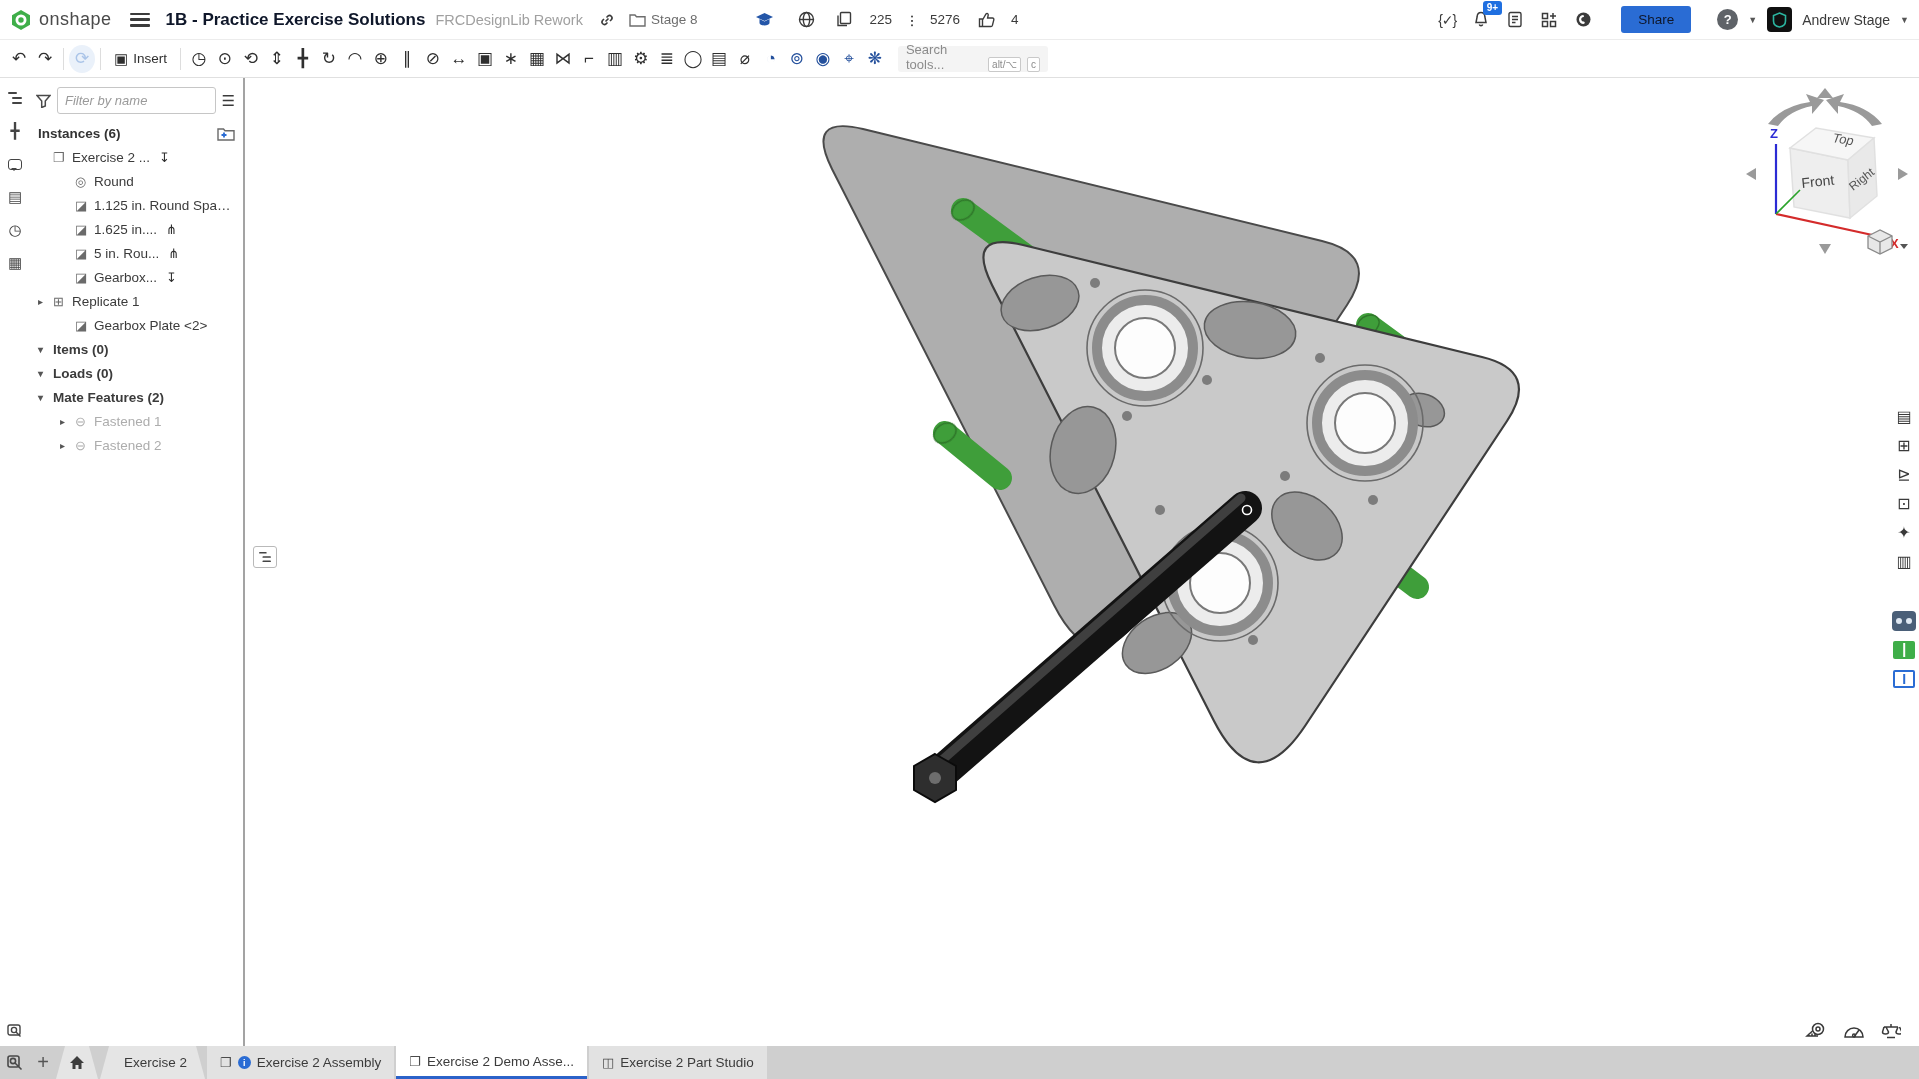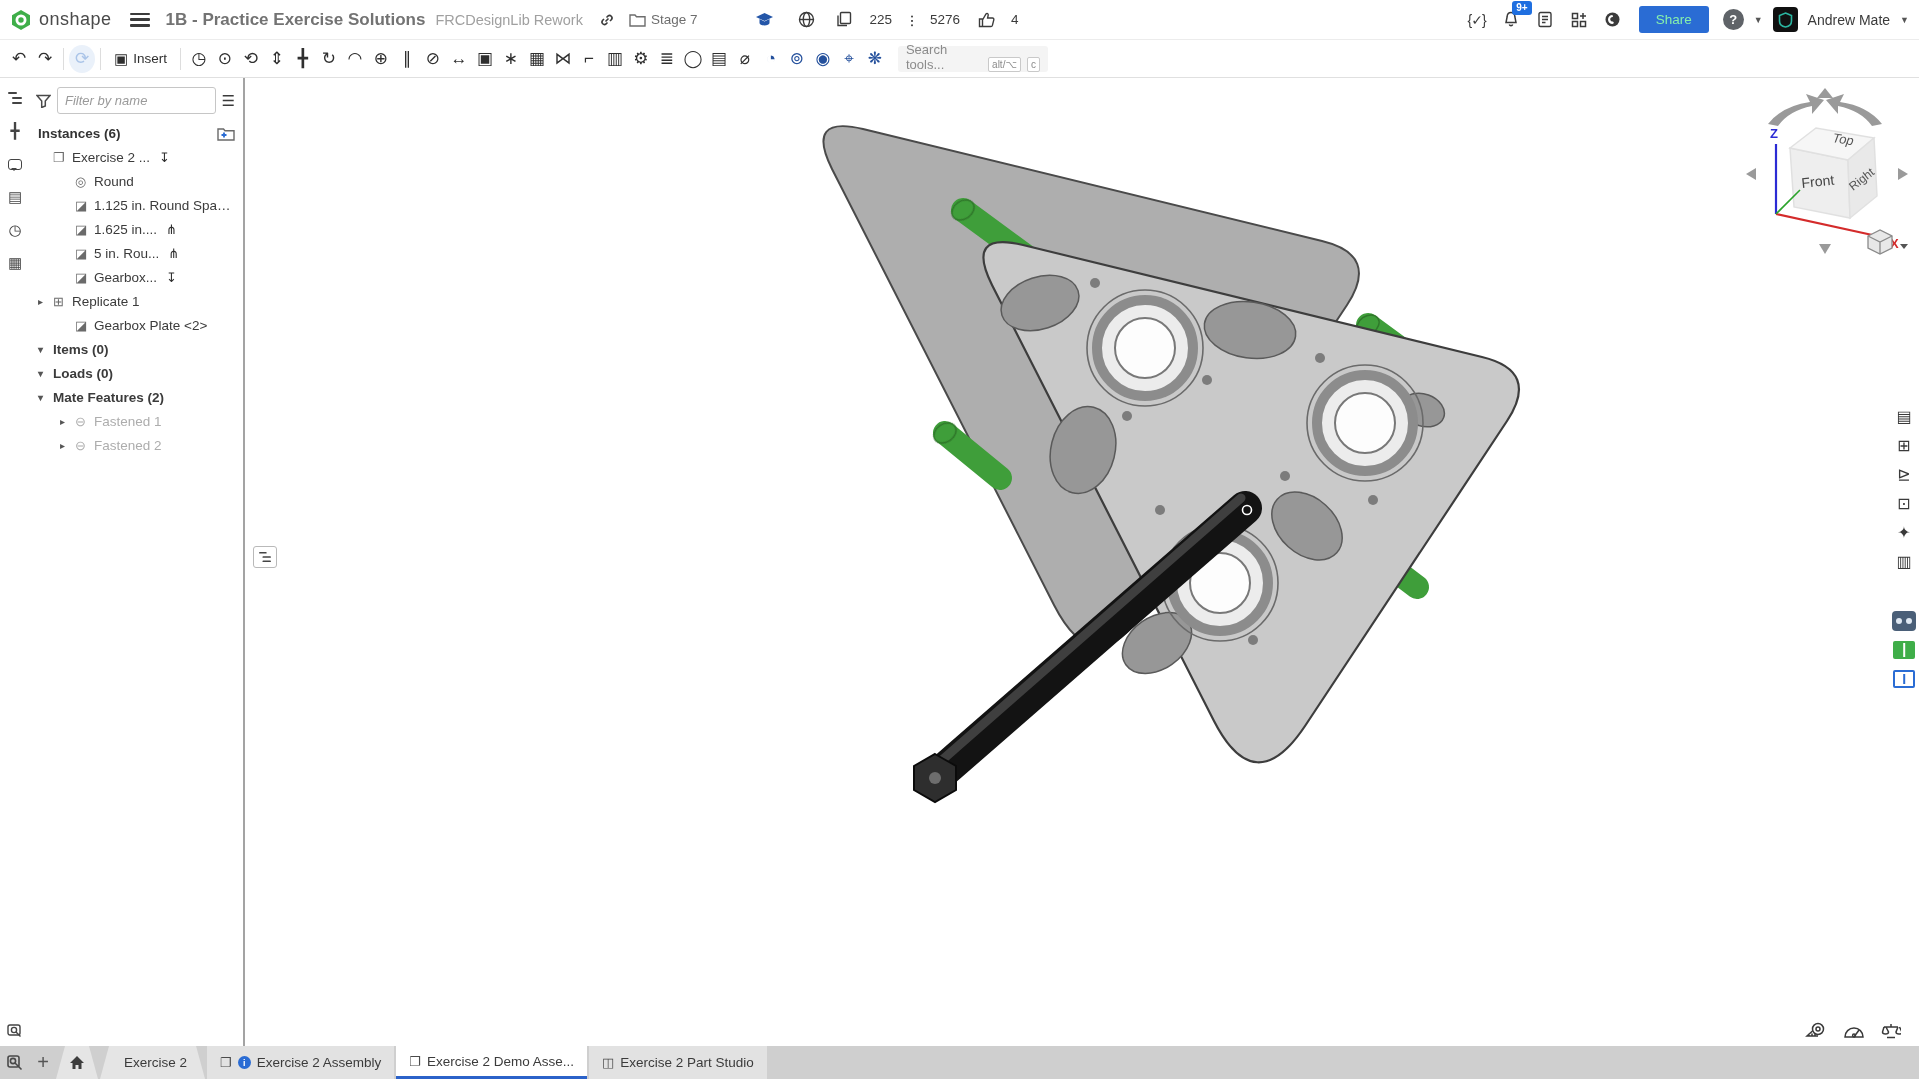--- a/index.html
+++ b/index.html
@@ -5,32 +5,32 @@
   *{box-sizing:border-box;margin:0;padding:0}
   html,body{width:1919px;height:1079px;overflow:hidden;background:#fff;
     font-family:"Liberation Sans",sans-serif;font-size:13px;color:#3b3b3b}
 
   
   .topbar{height:40px;display:flex;align-items:center;padding:8px 10px;background:#fff;border-bottom:1px solid #ececec;position:relative;z-index:30}
   .logo{display:flex;align-items:center;gap:7px;margin-right:18px}
   .logo-text{font-size:18px;color:#4a4a4a;letter-spacing:.5px}
   .hamburger{width:20px;height:14px;display:flex;flex-direction:column;justify-content:space-between;margin-right:16px;cursor:pointer}
   .hamburger span{height:2.5px;background:#3b3b3b;border-radius:1px}
-  .doc-title{font-size:17px;font-weight:bold;color:#737373;white-space:nowrap}
+  .doc-title{font-size:17px;font-weight:bold;color:#0f172a;white-space:nowrap}
   .doc-subtitle{font-size:14.5px;color:#a0a0a0;margin-left:10px;white-space:nowrap}
   .tb-ico{display:inline-flex;align-items:center;justify-content:center;width:24px;height:24px;color:#3b3b3b}
   .stage{display:flex;align-items:center;gap:5px;color:#6d6d6d;font-size:13.5px;margin-left:10px}
   .stats{display:flex;align-items:center;gap:18px;margin-left:55px}
   .stat{display:flex;align-items:center;gap:16px;font-size:13.5px;color:#3b3b3b}
   .right-cluster{margin-left:auto;display:flex;align-items:center;gap:10px}
   .bell-wrap{position:relative}
   .badge{position:absolute;top:-7px;right:-9px;background:#1f6fe0;color:#fff;font-size:10px;font-weight:bold;
     padding:1px 4px;border-radius:3px;line-height:12px}
-  .share-btn{background:#2a6cd4;color:#86efac;border:none;border-radius:3px;padding:6px 17px;font-size:13.5px;
-    font-family:inherit;cursor:pointer;margin:0 4px}
+  .share-btn{background:#2a6cd4;color:#0f172a;border:none;border-radius:3px;padding:6px 17px;font-size:13.5px;
+    font-family:inherit;cursor:pointer;margin:0 16px}
   .help-circle{width:21px;height:21px;border-radius:50%;background:#5f6368;color:#fff;display:flex;align-items:center;
     justify-content:center;font-size:13px;font-weight:bold}
   .caret{font-size:9px;color:#555}
   .avatar{width:25px;height:25px;background:#101010;border-radius:4px;display:flex;align-items:center;justify-content:center}
   .user-name{font-size:14px;color:#3b3b3b}
   .brace-icon{font-size:14px;color:#3b3b3b;letter-spacing:-1px}
 
   
   .toolbar{height:38px;display:flex;align-items:center;padding:0 6px;border-bottom:1px solid #e0e0e0;background:#fff;position:relative;z-index:25}
   .t-sep{width:1px;height:22px;background:#ddd;margin:0 5px}
@@ -128,21 +128,21 @@
   <span class="doc-subtitle">FRCDesignLib Rework</span>
   <span class="tb-ico" style="margin-left:12px">
     <svg width="16" height="16" viewBox="0 0 16 16" fill="none" stroke="#3b3b3b" stroke-width="1.6">
       <path d="M6.5 9.5 L9.5 6.5 M5 7 L3.5 8.5 a2.5 2.5 0 0 0 3.5 3.5 L8.5 10.5 M11 9 L12.5 7.5 a2.5 2.5 0 0 0 -3.5 -3.5 L7.5 5.5"></path>
     </svg>
   </span>
   <span class="stage">
     <svg width="17" height="14" viewBox="0 0 17 14" fill="none" stroke="#6d6d6d" stroke-width="1.4">
       <path d="M1 2 H6 L7.5 3.8 H16 V13 H1 Z"></path>
     </svg>
-    <span>Stage 7</span>
+    <span>Stage 8</span>
   </span>
 
   <div class="stats">
     <span class="tb-ico">
       <svg width="19" height="15" viewBox="0 0 19 15">
           <path d="M9.5 1 L18 5 L9.5 9 L1 5 Z" fill="#2456a8"></path>
           <path d="M4.5 7 V11 C4.5 12.3 7 13.5 9.5 13.5 C12 13.5 14.5 12.3 14.5 11 V7 L9.5 9.4 Z" fill="#2456a8"></path>
         </svg>
     </span>
     <span class="tb-ico">
@@ -200,21 +200,21 @@
         </svg>
     </span>
     <button class="share-btn">Share</button>
     <span class="help-circle">?</span>
     <span class="caret">▼</span>
     <span class="avatar">
       <svg width="15" height="16" viewBox="0 0 15 16">
           <path d="M7.5 1 L13.5 3.5 V9 C13.5 12.5 10.5 14.5 7.5 15 C4.5 14.5 1.5 12.5 1.5 9 V3.5 Z" fill="none" stroke="#2bb5a0" stroke-width="1.6"></path>
         </svg>
     </span>
-    <span class="user-name">Andrew Mate</span>
+    <span class="user-name">Andrew Stage</span>
     <span class="caret">▼</span>
   </div>
 </div>
 
 <div class="toolbar">
   <span class="t-btn">↶</span>
   <span class="t-btn">↷</span>
   <span class="t-sep"></span>
   <span class="t-btn disabled">⟳</span>
   <span class="t-sep"></span>

